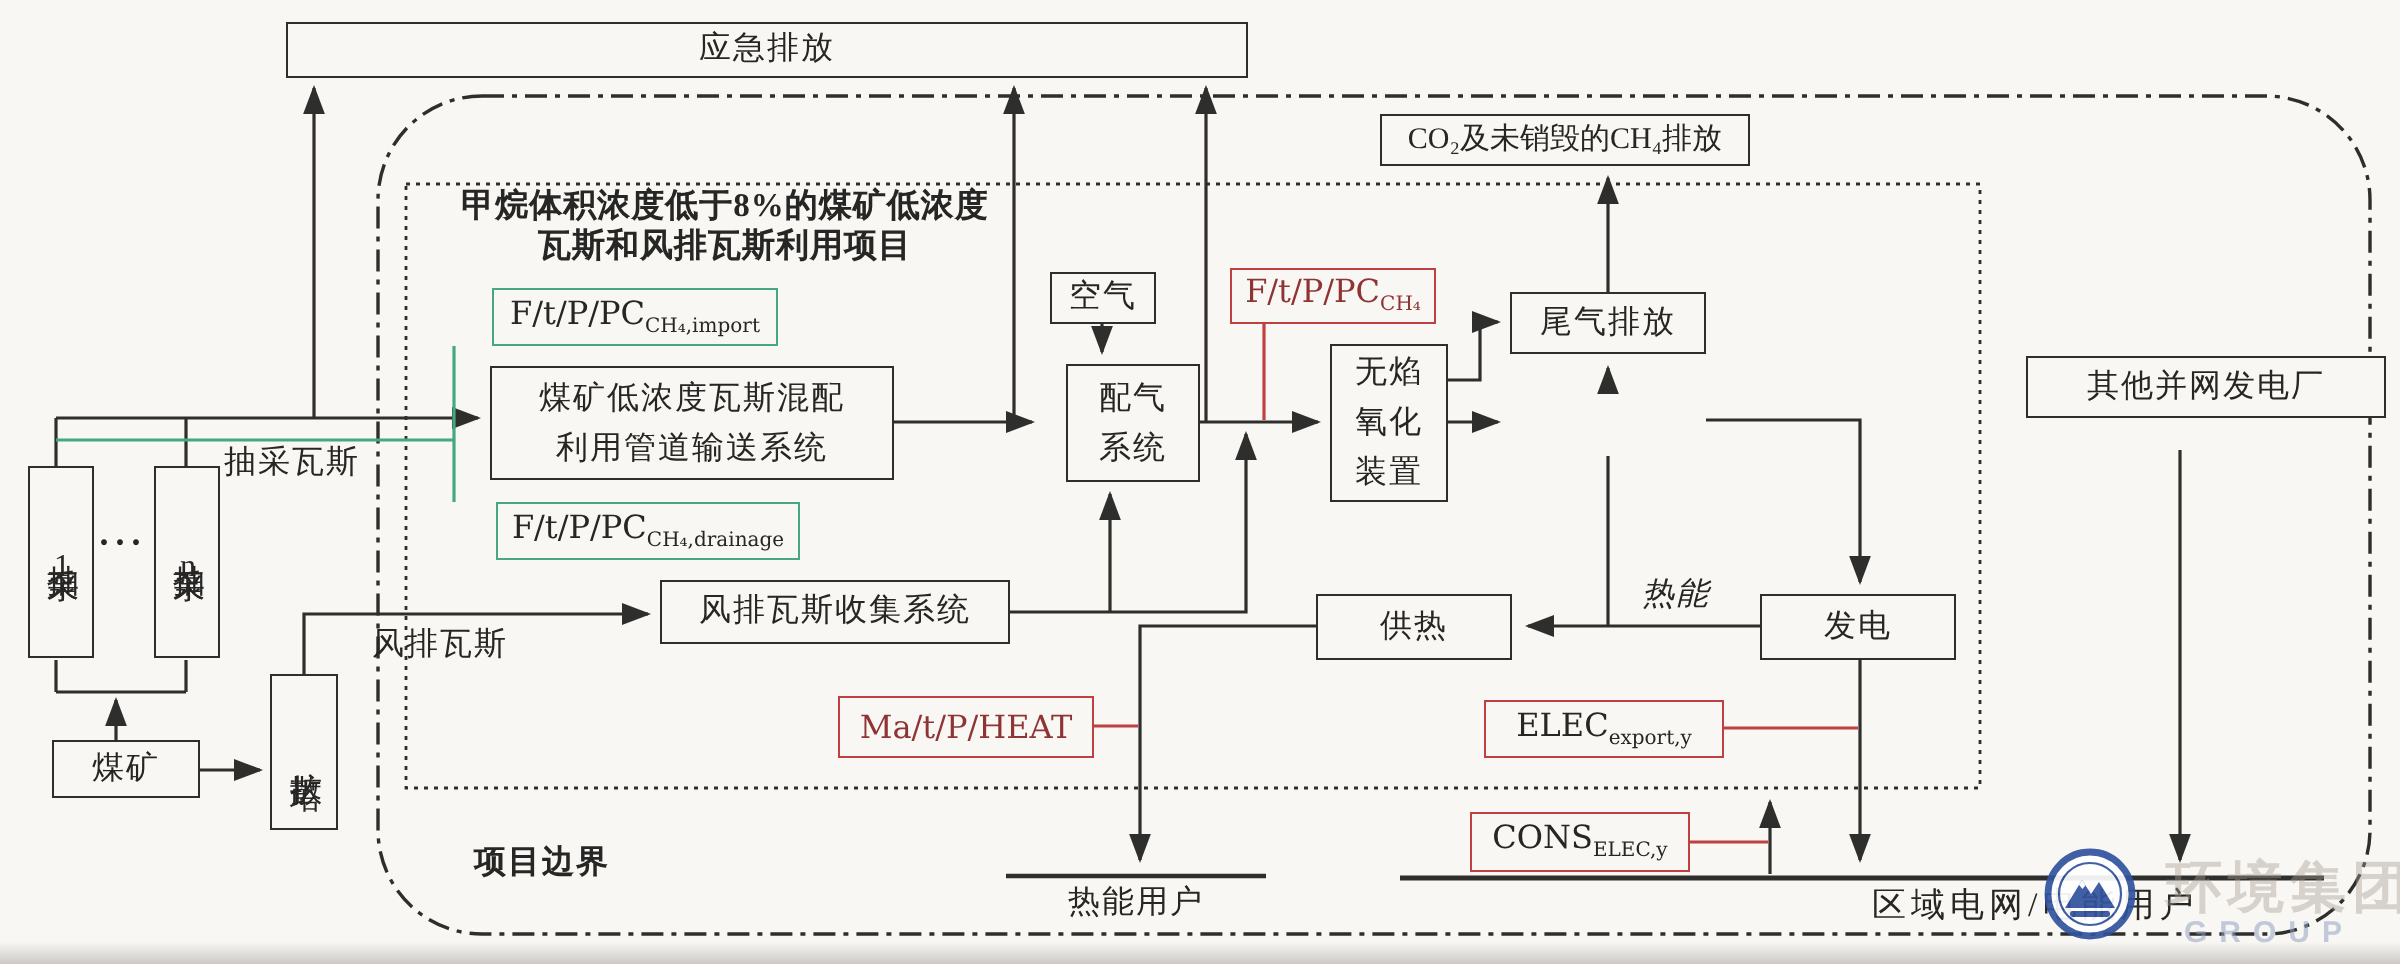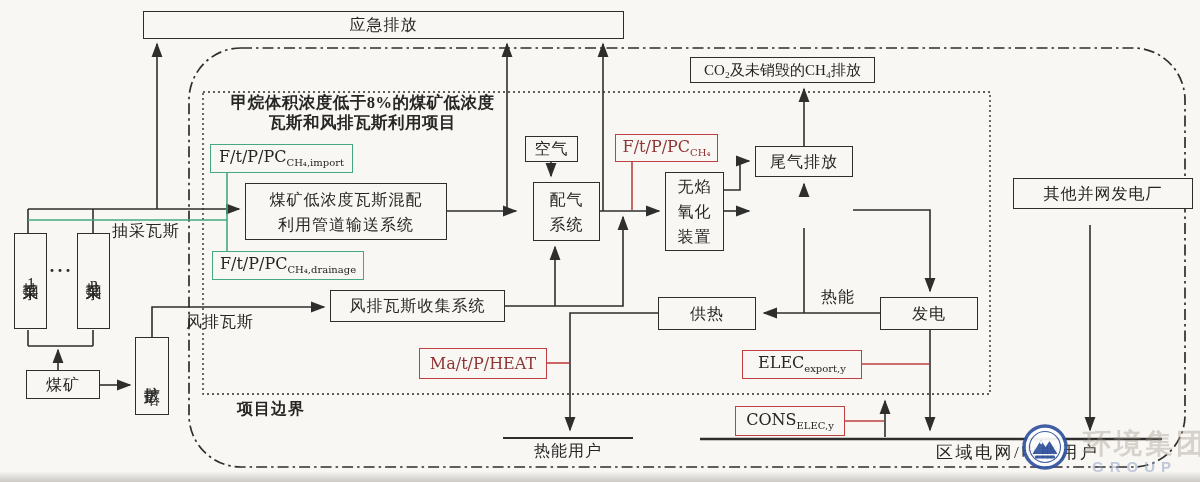--- a/index.html
+++ b/index.html
@@ -20,21 +20,21 @@
   .vbox{
     writing-mode:vertical-rl;text-orientation:upright;
     font-size:16px;letter-spacing:2px;line-height:1;
   }
   .stack span{display:block;}
   .formula{
     font-family:"DejaVu Serif","Liberation Serif",serif;
     font-size:16px;letter-spacing:0;
   }
   .f-sub{font-size:10px;vertical-align:-4px;letter-spacing:0;}
-  .green-box{border-color:#45a87e;}
+  .green-box{border-color:#45a87e;margin-left:36px;}
   .red-box{border-color:#bf4040;}
   .red-text{color:#8f3434;}
   .label{
     position:absolute;font-size:16px;letter-spacing:1px;white-space:nowrap;
   }
   .bold{font-weight:bold;}
   #proj-title{
     position:absolute;left:205px;top:93px;width:315px;
     text-align:center;font-weight:bold;font-size:16.5px;line-height:20px;
     letter-spacing:0.5px;
@@ -175,21 +175,21 @@
   </div>
   <div class="box" style="left:658px;top:297px;width:98px;height:33px;">
     <span>供热</span>
   </div>
   <div class="box" style="left:880px;top:297px;width:98px;height:33px;">
     <span>发电</span>
   </div>
   <div class="box" style="left:1013px;top:178px;width:180px;height:31px;">
     <span>其他并网发电厂</span>
   </div>
-  <div class="label" style="left:821px;top:287px;">热能</div>
+  <div class="label" style="left:821px;top:287px;font-style:italic;">热能</div>
 
   <div class="box green-box formula" style="left:210px;top:144px;width:143px;height:29px;">
     <span>
       <span>F/t/P/PC</span><span class="f-sub">CH₄,import</span>
     </span>
   </div>
   <div class="box green-box formula" style="left:212px;top:251px;width:152px;height:29px;">
     <span>
       <span>F/t/P/PC</span><span class="f-sub">CH₄,drainage</span>
     </span>
@@ -206,21 +206,21 @@
     <span>
       <span>ELEC</span><span class="f-sub">export,y</span>
     </span>
   </div>
   <div class="box red-box formula" style="left:735px;top:406px;width:110px;height:30px;">
     <span>
       <span>CONS</span><span class="f-sub">ELEC,y</span>
     </span>
   </div>
 
-  <div class="label bold" style="left:237px;top:399px;">项目边界</div>
+  <div class="label bold" style="left:237px;top:421px;">项目边界</div>
   <div class="label" style="left:534px;top:441px;">热能用户</div>
   <div class="label" style="left:936px;top:441px;font-size:17px;letter-spacing:2.5px;">区域电网/电能用户</div>
 
   <svg id="watermark" viewBox="0 0 46 46">
     <circle cx="23" cy="23" r="21" fill="#ffffff" stroke="#31539e" stroke-width="3.4"></circle>
     <circle cx="23" cy="23" r="15.5" fill="none" stroke="#31539e" stroke-width="1.1"></circle>
     <path d="M10.5,30 L19,16 L23.5,23 L27.5,17 L35.5,30 Z" fill="#31539e"></path>
     <path d="M17.5,18.4 L19,16 L20.7,18.8 L19.2,20.5 Z" fill="#ffffff"></path>
     <rect x="13" y="31.5" width="20" height="3" rx="1.2" fill="#31539e"></rect>
   </svg>

